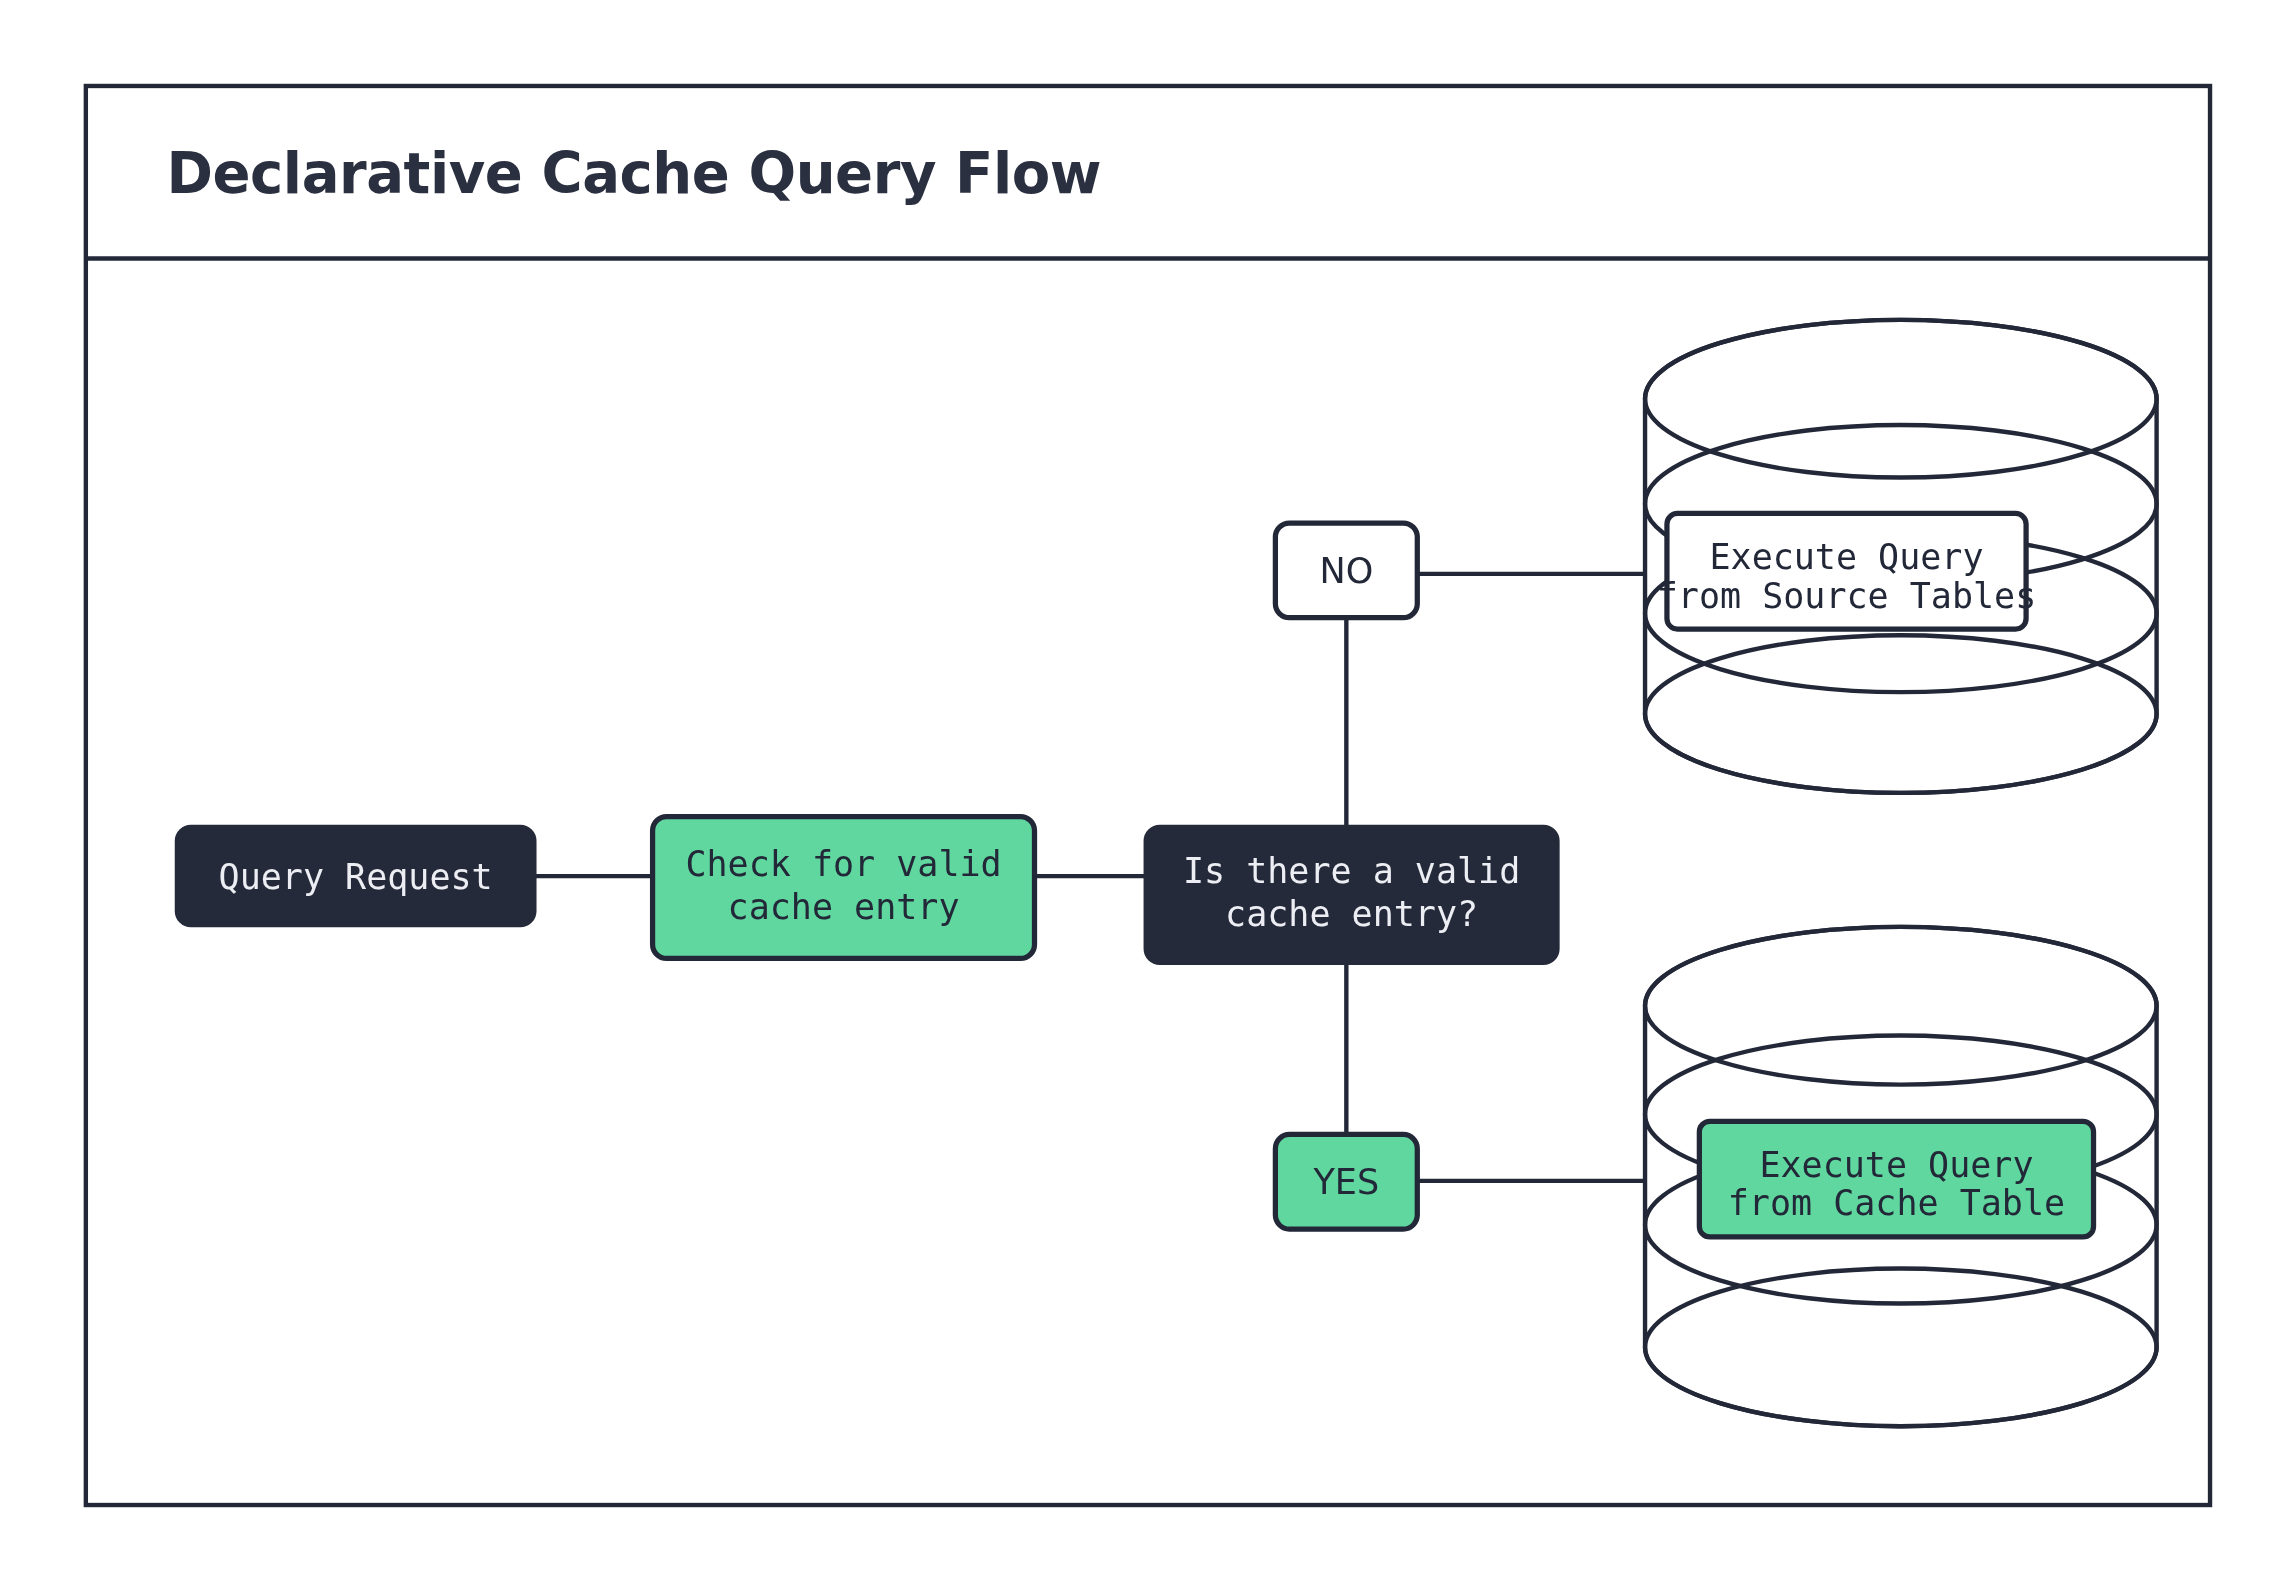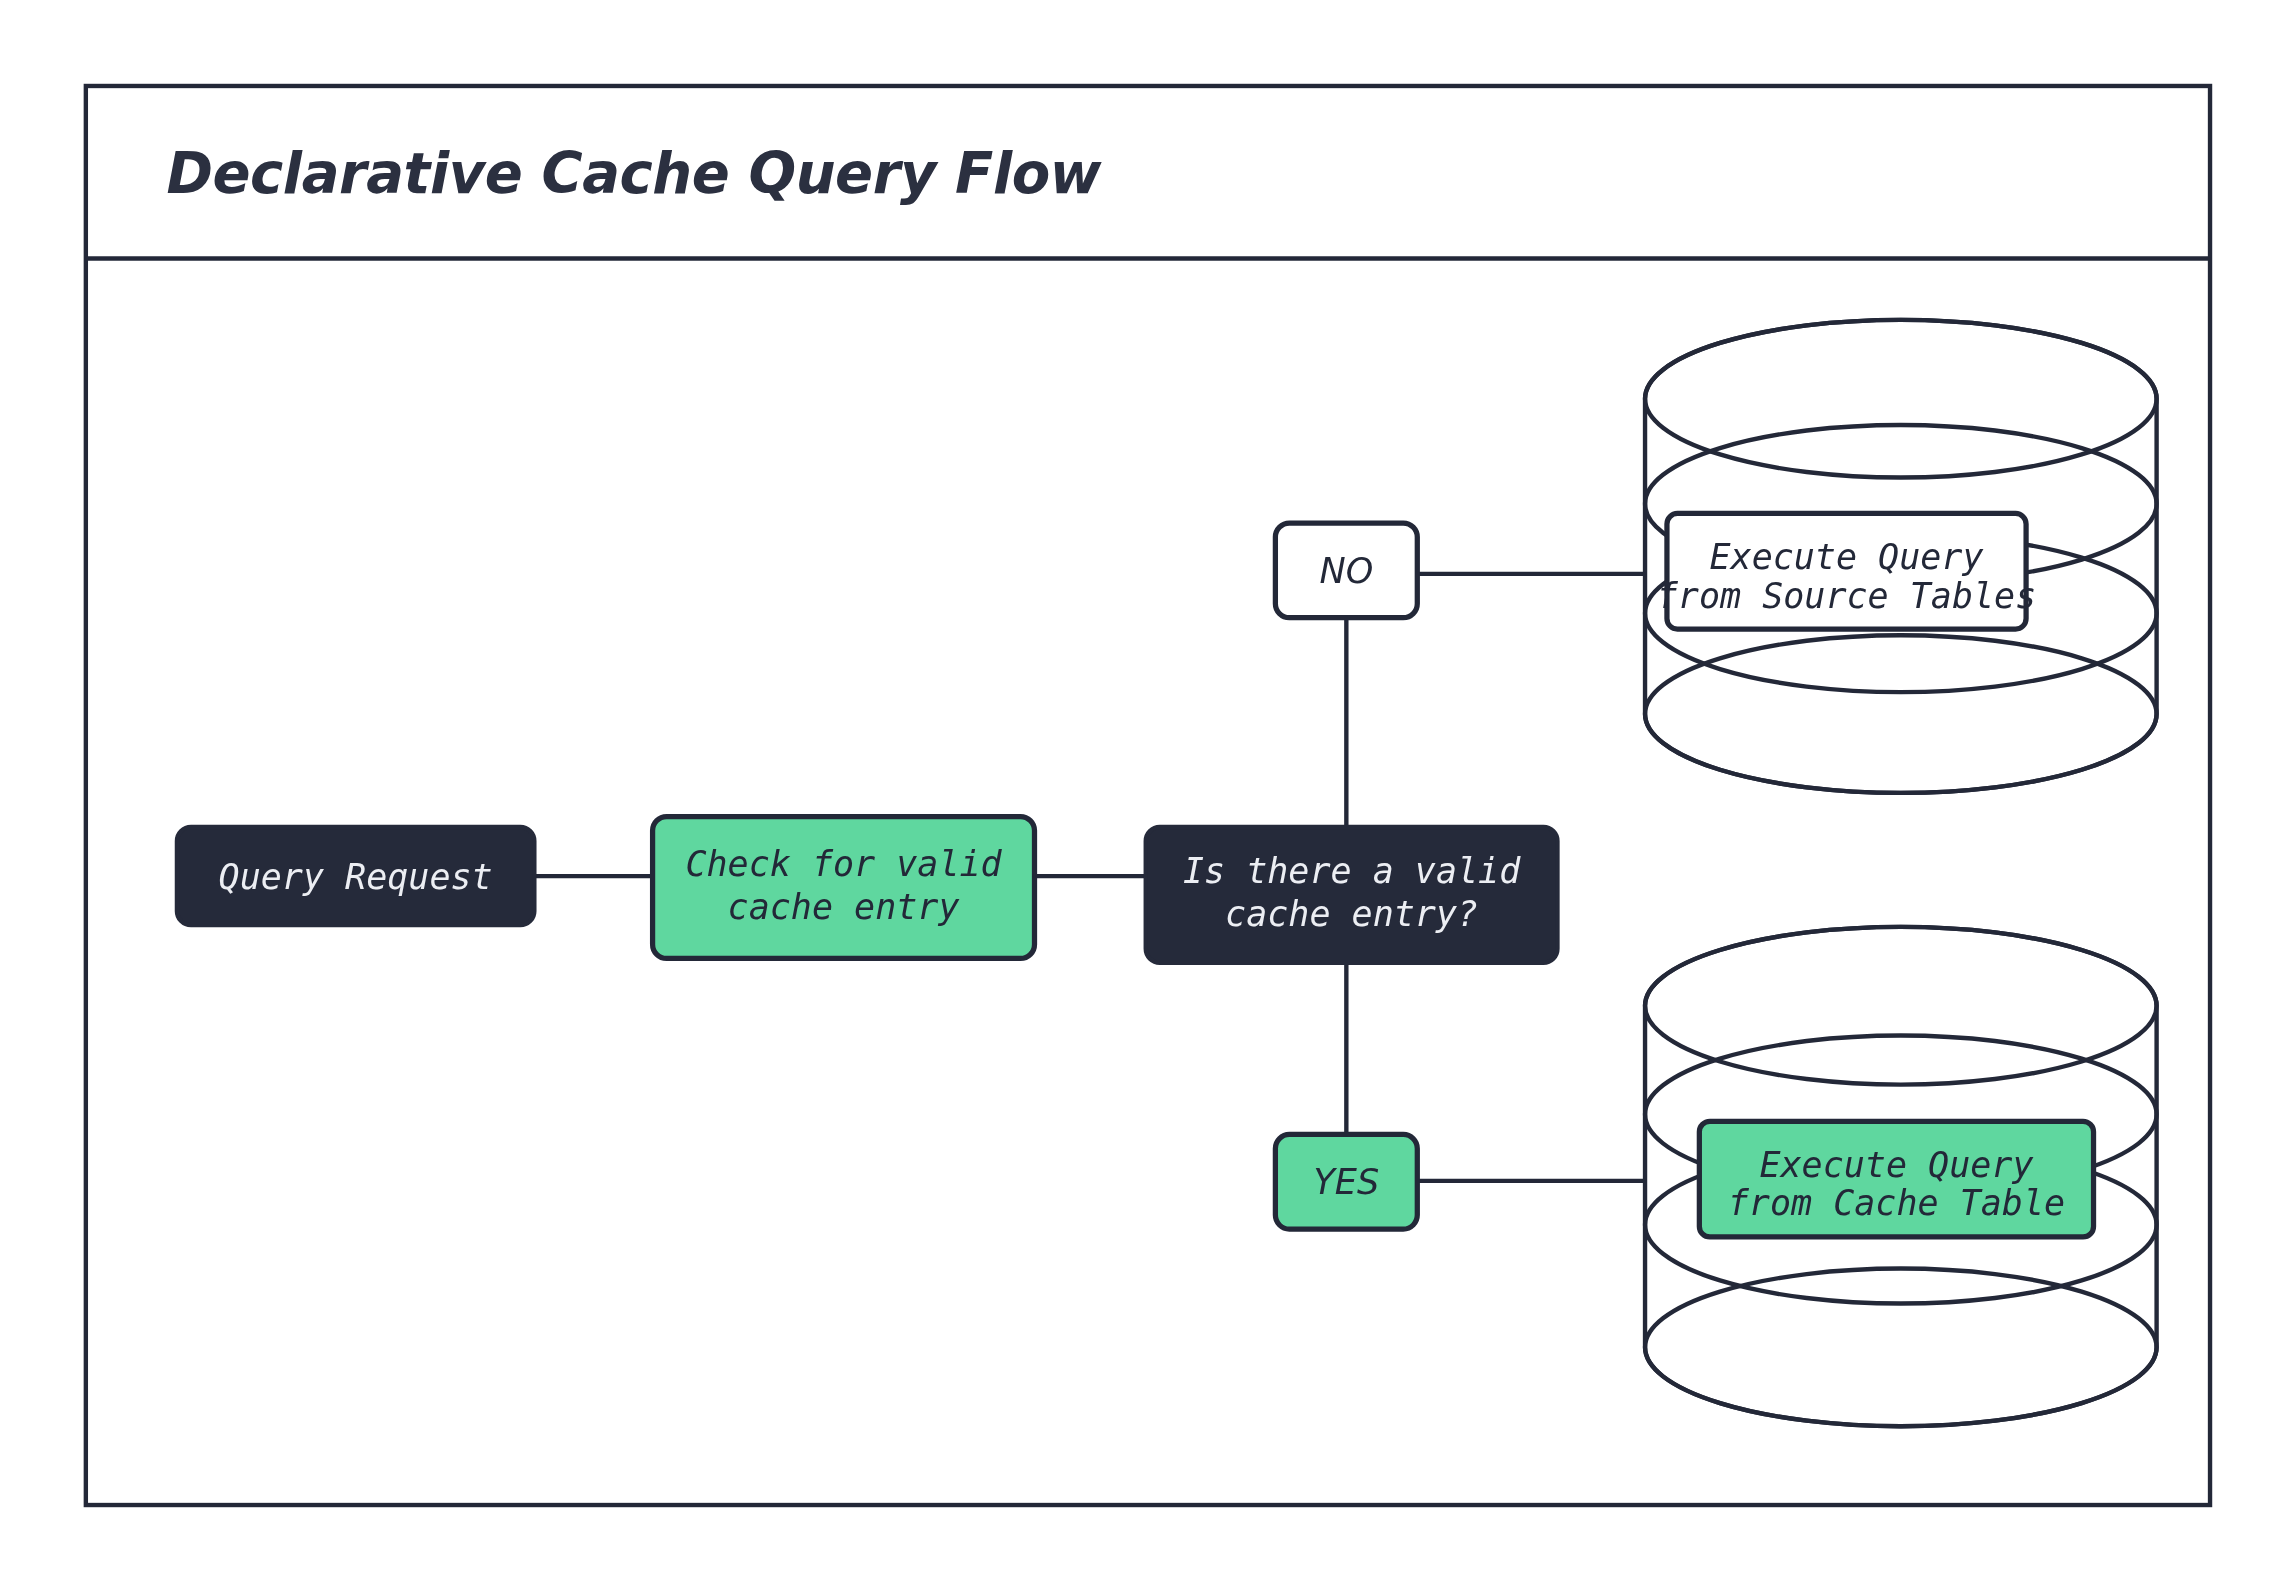--- a/index.html
+++ b/index.html
@@ -11,21 +11,20 @@
     width: 2295px;
     height: 1591px;
     font-family: "Liberation Sans", sans-serif;
     overflow: hidden;
   }
   #diagram-root {
     position: relative;
     width: 2295px;
     height: 1591px;
     background: #ffffff;
-    font-style: italic;
   }
   svg.canvas {
     position: absolute;
     top: 0;
     left: 0;
     width: 2295px;
     height: 1591px;
   }
   .frame-line {
     fill: none;

